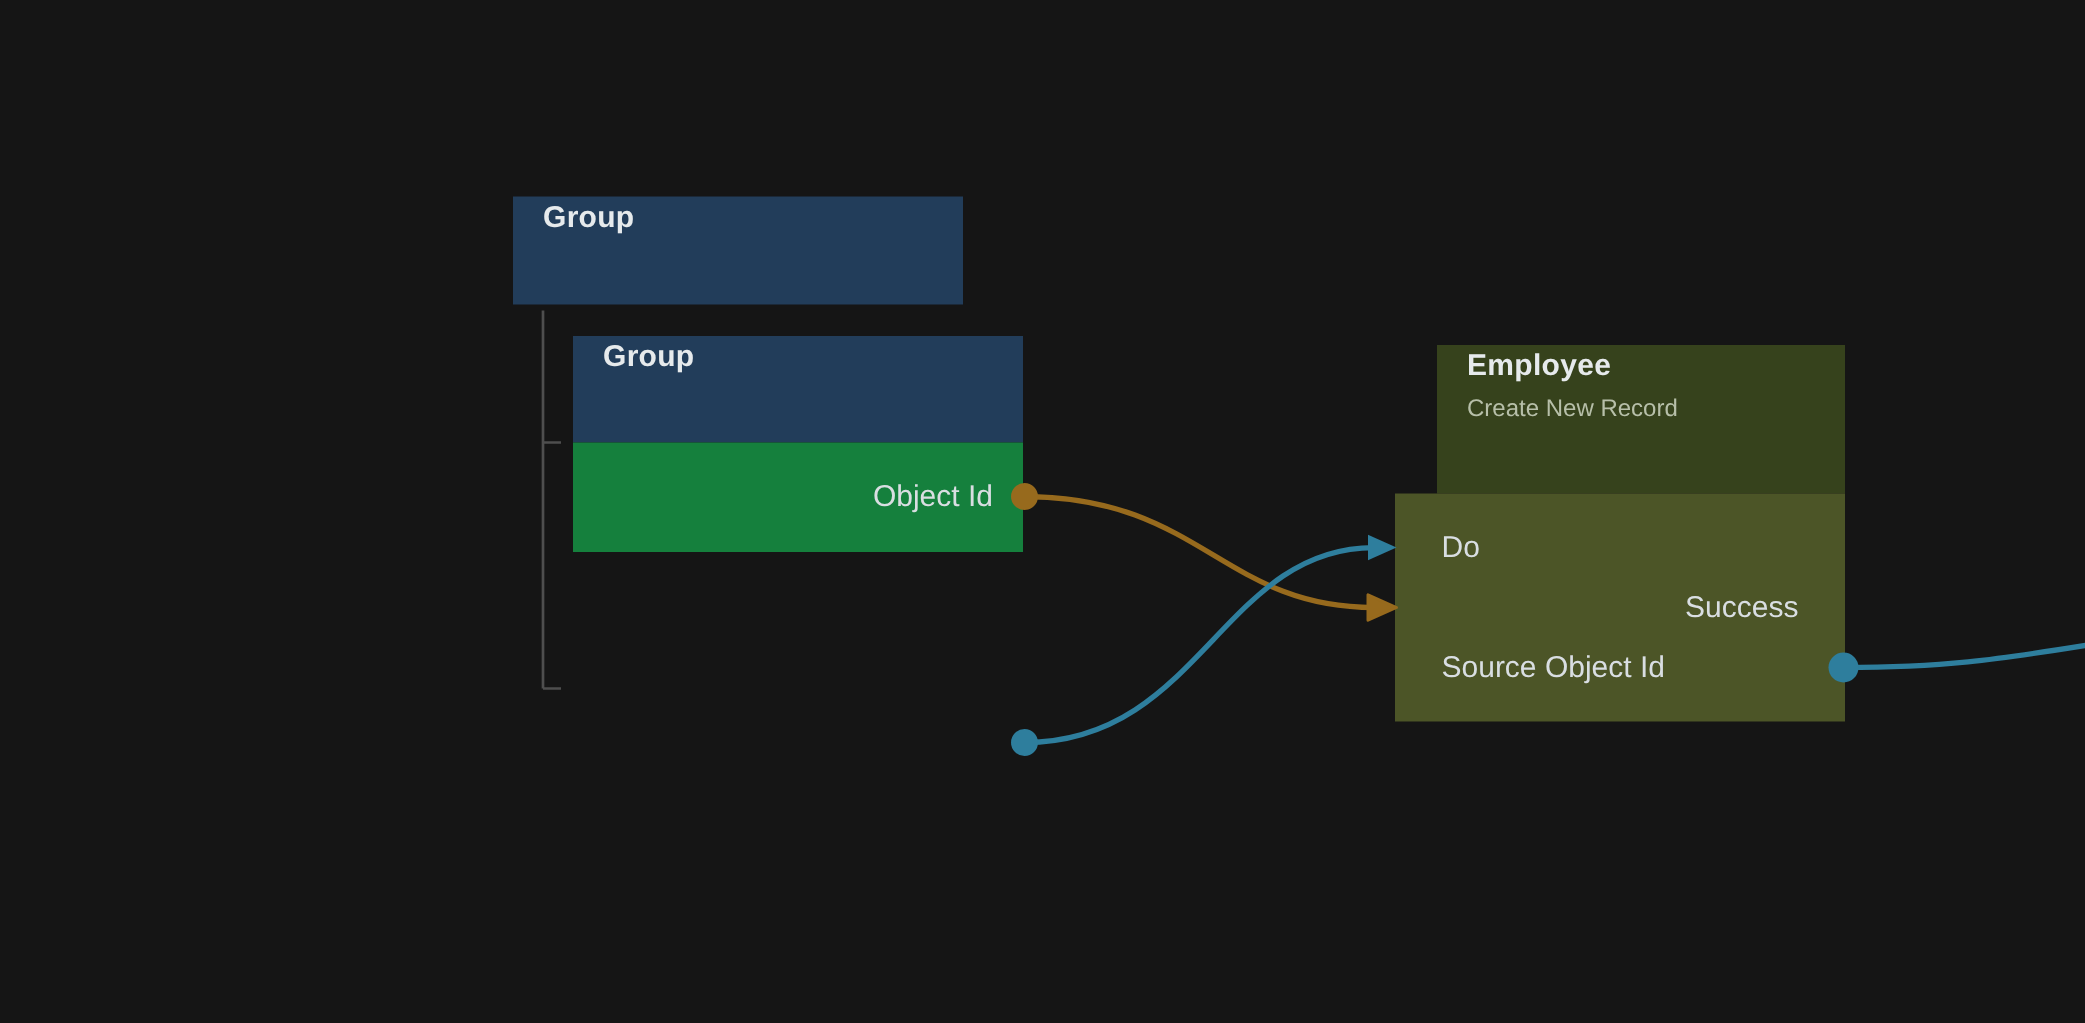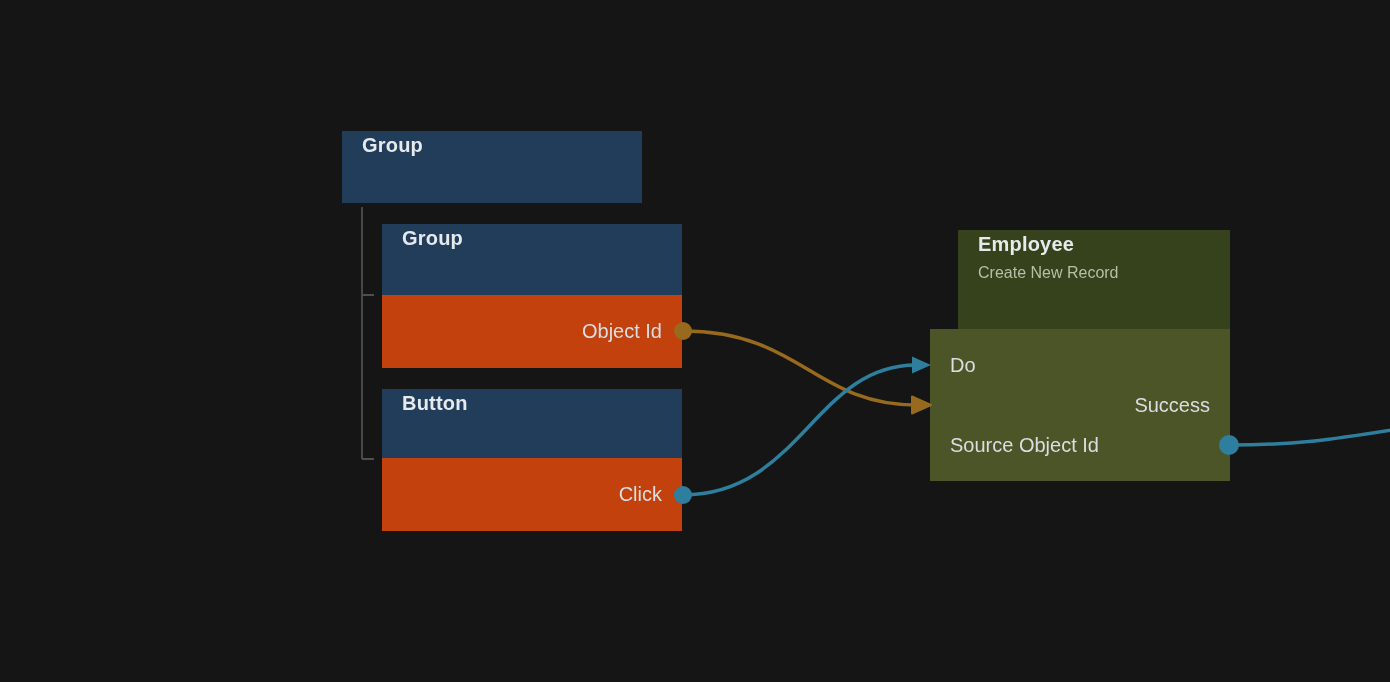--- a/index.html
+++ b/index.html
@@ -20,21 +20,21 @@
     box-sizing: border-box;
   }
   .node-header {
     box-sizing: border-box;
     display: flex;
     flex-direction: column;
     padding: 0 20px;
   }
   .hdr-blue  { background: #223d5a; }
   .hdr-olive { background: #36421c; margin-left: 28px; }
-  .body-blue  { background: #c2410c; }
+  .body-blue  { background: #15803d; }
   .body-olive { background: #4c5527; }
   .node-title {
     font-size: 20px;
     font-weight: 700;
     color: #e6eaec;
     letter-spacing: 0.2px;
     line-height: 28px;
   }
   .node-subtitle {
     font-size: 16px;
@@ -71,21 +71,21 @@
   #node-form    { left: 382px; top: 224px; width: 300px; }
   #node-form .node-header { height: 71px; }
   #node-form .node-body   { height: 73px; }
 
   #node-button  { left: 382px; top: 389px; width: 300px; }
   #node-button .node-header { height: 69px; }
   #node-button .node-body   { height: 73px; }
 
   #node-employee { left: 930px; top: 230px; width: 300px; }
   #node-employee .node-header { height: 99px; }
-  #node-employee .node-body   { height: 152px; padding: 16px 0; }
+  #node-employee .node-body   { height: 152px; padding: 16px 11px; }
   #node-employee .port-row { padding: 0 20px; }
 
   #edge-layer {
     position: absolute;
     left: 0; top: 0;
     width: 1390px;
     height: 682px;
     pointer-events: none;
     z-index: 5;
   }
@@ -104,28 +104,20 @@
 
   <div class="node" id="node-form">
     <div class="node-header hdr-blue">
       <span class="node-title">Group</span>
     </div>
     <div class="node-body body-blue single-row-body right">
       <span>Object Id</span>
     </div>
   </div>
 
-  <div class="node" id="node-button">
-    <div class="node-header hdr-blue">
-      <span class="node-title">Button</span>
-    </div>
-    <div class="node-body body-blue single-row-body right">
-      <span>Click</span>
-    </div>
-  </div>
 
   <div class="node" id="node-employee">
     <div class="node-header hdr-olive">
       <span class="node-title">Employee</span>
       <span class="node-subtitle">Create New Record</span>
     </div>
     <div class="node-body body-olive">
       <div class="port-row">
         <span>Do</span>
       </div>

